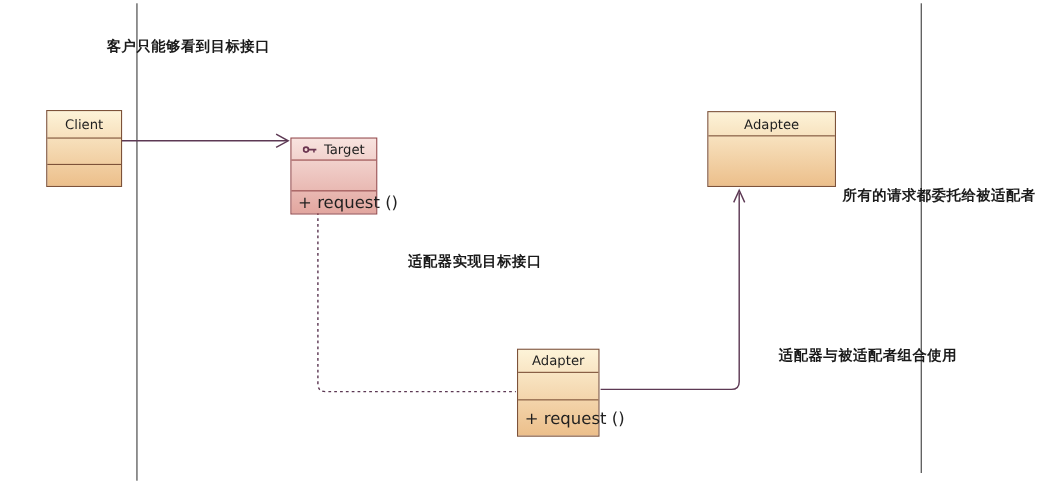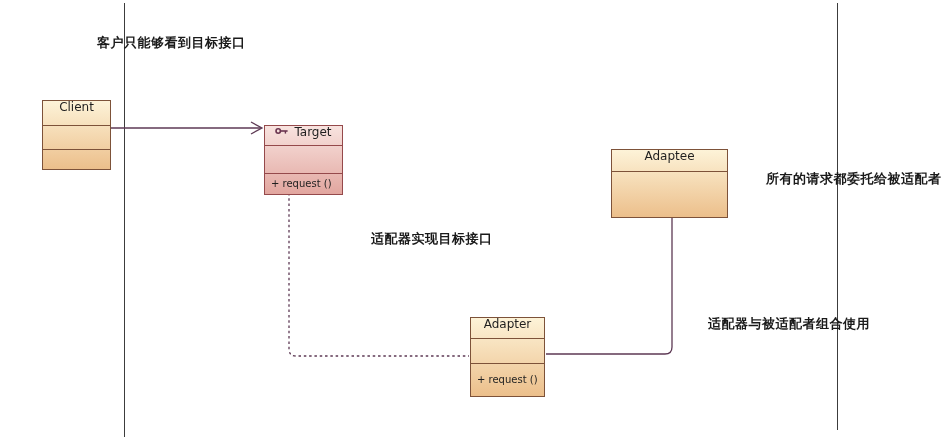--- a/index.html
+++ b/index.html
@@ -28,35 +28,35 @@
     background:linear-gradient(180deg,var(--tan-fill-top,#fdf3d8),var(--tan-fill-bottom,#ecbf8b));
   }
   .cls.pink{
     border:1.5px solid var(--pink-border,#95494b);
     background:linear-gradient(180deg,var(--pink-fill-top,#f8e3df),var(--pink-fill-bottom,#e2a69f));
   }
   .cmp{box-sizing:border-box;}
   .cls .cmp + .cmp{border-top:1px solid;}
   .cls.tan .cmp + .cmp{border-color:var(--tan-border,#7d5239);}
   .cls.pink .cmp + .cmp{border-color:var(--pink-border,#95494b);}
-  .hdr{display:flex;justify-content:center;gap:5px;}
+  .hdr{display:flex;align-items:center;justify-content:center;gap:5px;}
   .cname{font-size:12px;color:#1f1f1f;line-height:1;}
   .ops{display:flex;align-items:center;padding-left:6px;}
-  .method{font-size:10px;color:#1f1f1f;line-height:1;white-space:nowrap;}
+  .method{font-size:15px;color:#1f1f1f;line-height:1;white-space:nowrap;}
   .flexfill{flex:1 1 auto;}
 
   #class-client{left:42px;top:100px;width:69px;height:70px;}
   #class-client .hdr{height:24px;}
   #class-client .c1{height:24px;}
 
   #class-target{left:264px;top:103px;width:79px;height:70px;margin-top:22px;}
   #class-target .hdr{height:19px;}
   #class-target .c1{height:28px;}
 
-  #class-adaptee{left:611px;top:101px;width:117px;height:69px;margin-top:48px;}
+  #class-adaptee{left:643px;top:101px;width:117px;height:69px;}
   #class-adaptee .hdr{height:21px;}
   #class-adaptee .c1{height:26px;}
 
   #class-adapter{left:470px;top:317px;width:75px;height:80px;}
   #class-adapter .hdr{height:20px;}
   #class-adapter .c1{height:25px;}
 
   .key-icon{flex:0 0 auto;}
 
   

